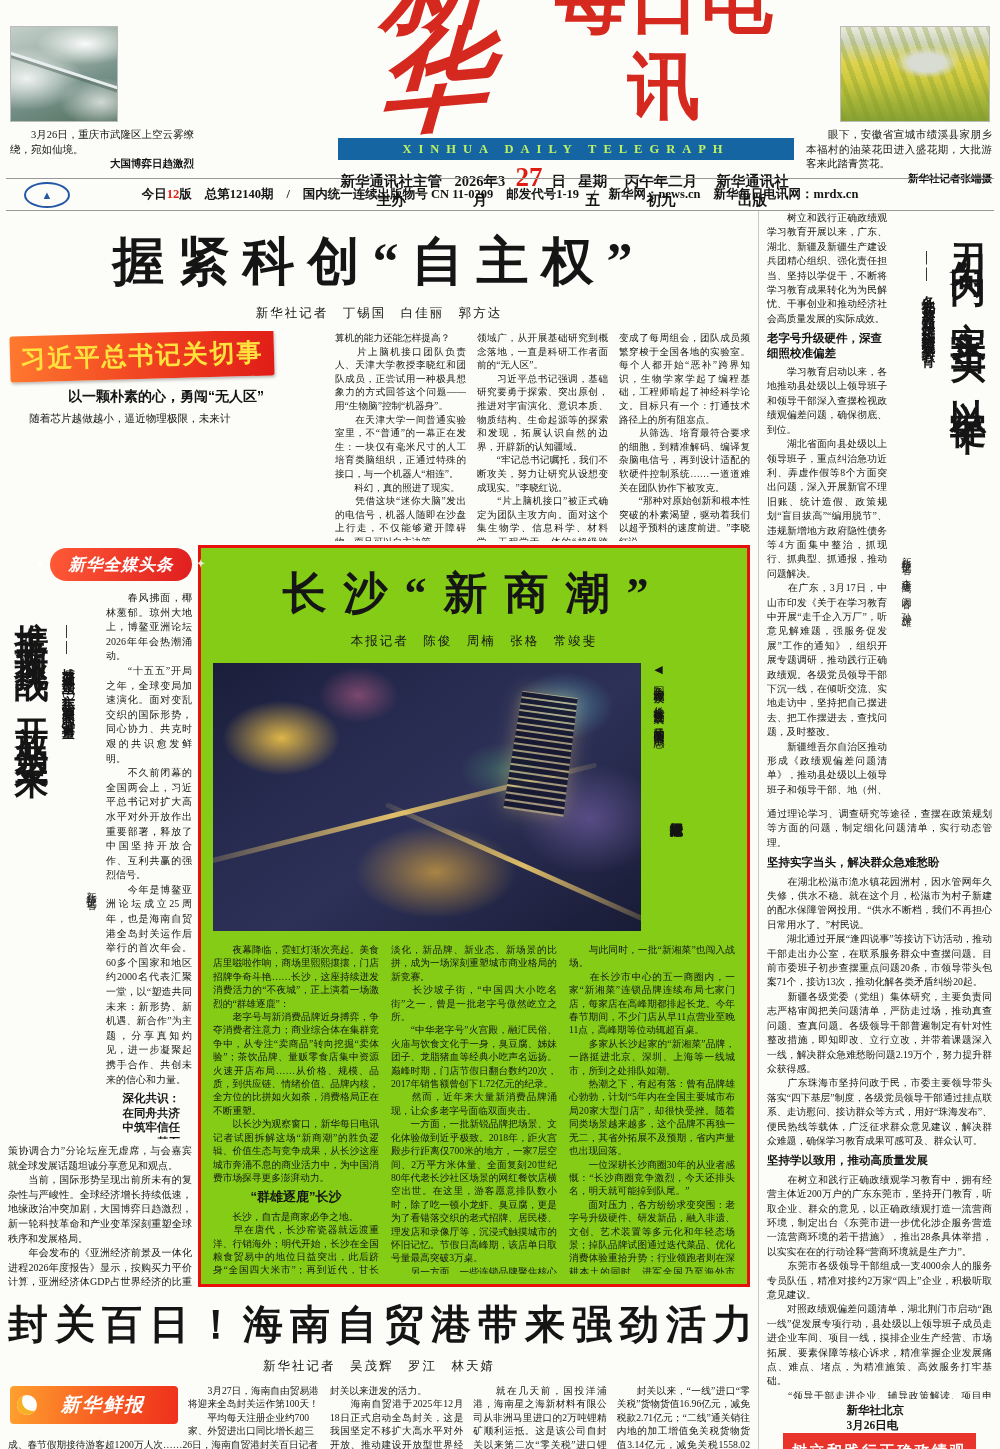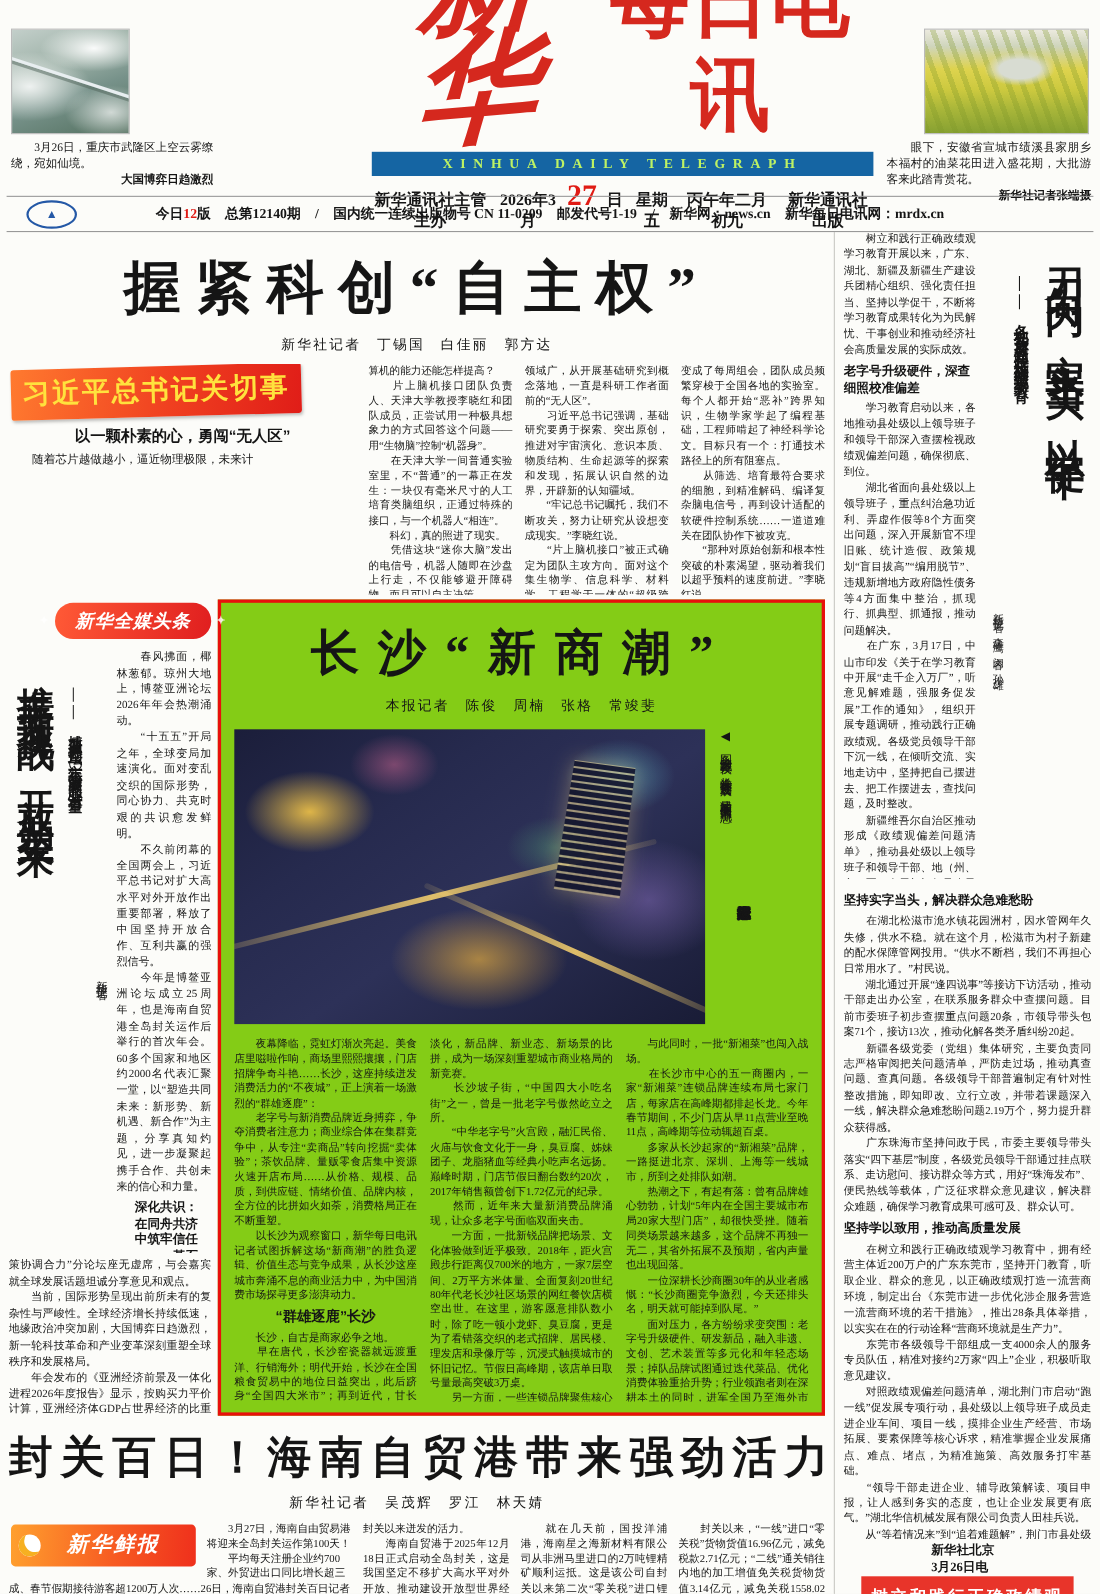--- a/index.html
+++ b/index.html
@@ -319,20 +319,21 @@
 　　在广东，3月17日，中山市印发《关于在学习教育中开展“走千企入万厂”，听意见解难题，强服务促发展”工作的通知》，组织开展专题调研，推动践行正确政绩观。各级党员领导干部下沉一线，在倾听交流、实地走访中，坚持把自己摆进去、把工作摆进去，查找问题，及时整改。
 　　新疆维吾尔自治区推动形成《政绩观偏差问题清单》，推动县处级以上领导班子和领导干部、地（州、市、区）直属部门领导班子和领导干部检视政绩观偏差问题。</div>
         </div>
         <div class="rz-head">
           <div class="v rz-b">新华社记者　李雄鹰　闵睿　孙少雄</div>
           <div class="v rz-s">——各地扎实开展树立和践行正确政绩观学习教育</div>
           <div class="v rz-h">刀刃向内　实字当头　以学促干</div>
         </div>
       </div>
       <div class="rz-bottom">
+        <div class="flow">通过理论学习、调查研究等途径，查摆在政策规划等方面的问题，制定细化问题清单，实行动态管理。</div>
         <div class="rz-sub">坚持实字当头，解决群众急难愁盼</div>
         <div class="flow">　　在湖北松滋市洈水镇花园洲村，因水管网年久失修，供水不稳。就在这个月，松滋市为村子新建的配水保障管网投用。“供水不断档，我们不再担心日常用水了。”村民说。
 　　湖北通过开展“逢四说事”等接访下访活动，推动干部走出办公室，在联系服务群众中查摆问题。目前市委班子初步查摆重点问题20条，市领导带头包案71个，接访13次，推动化解各类矛盾纠纷20起。
 　　新疆各级党委（党组）集体研究，主要负责同志严格审阅把关问题清单，严防走过场，推动真查问题、查真问题。各级领导干部普遍制定有针对性整改措施，即知即改、立行立改，并带着课题深入一线，解决群众急难愁盼问题2.19万个，努力提升群众获得感。
 　　广东珠海市坚持问政于民，市委主要领导带头落实“四下基层”制度，各级党员领导干部通过挂点联系、走访慰问、接访群众等方式，用好“珠海发布”、便民热线等载体，广泛征求群众意见建议，解决群众难题，确保学习教育成果可感可及、群众认可。</div>
         <div class="rz-sub">坚持学以致用，推动高质量发展</div>
         <div class="flow">　　在树立和践行正确政绩观学习教育中，拥有经营主体近200万户的广东东莞市，坚持开门教育，听取企业、群众的意见，以正确政绩观打造一流营商环境，制定出台《东莞市进一步优化涉企服务营造一流营商环境的若干措施》，推出28条具体举措，以实实在在的行动诠释“营商环境就是生产力”。
 　　东莞市各级领导干部组成一支4000余人的服务专员队伍，精准对接约2万家“四上”企业，积极听取意见建议。
 　　对照政绩观偏差问题清单，湖北荆门市启动“跑一线”促发展专项行动，县处级以上领导班子成员走进企业车间、项目一线，摸排企业生产经营、市场拓展、要素保障等核心诉求，精准掌握企业发展痛点、难点、堵点，为精准施策、高效服务打牢基础。
 　　“领导干部走进企业、辅导政策解读、项目申报，让人感到务实的态度，也让企业发展更有底气。”湖北华信机械发展有限公司负责人田桂兵说。

